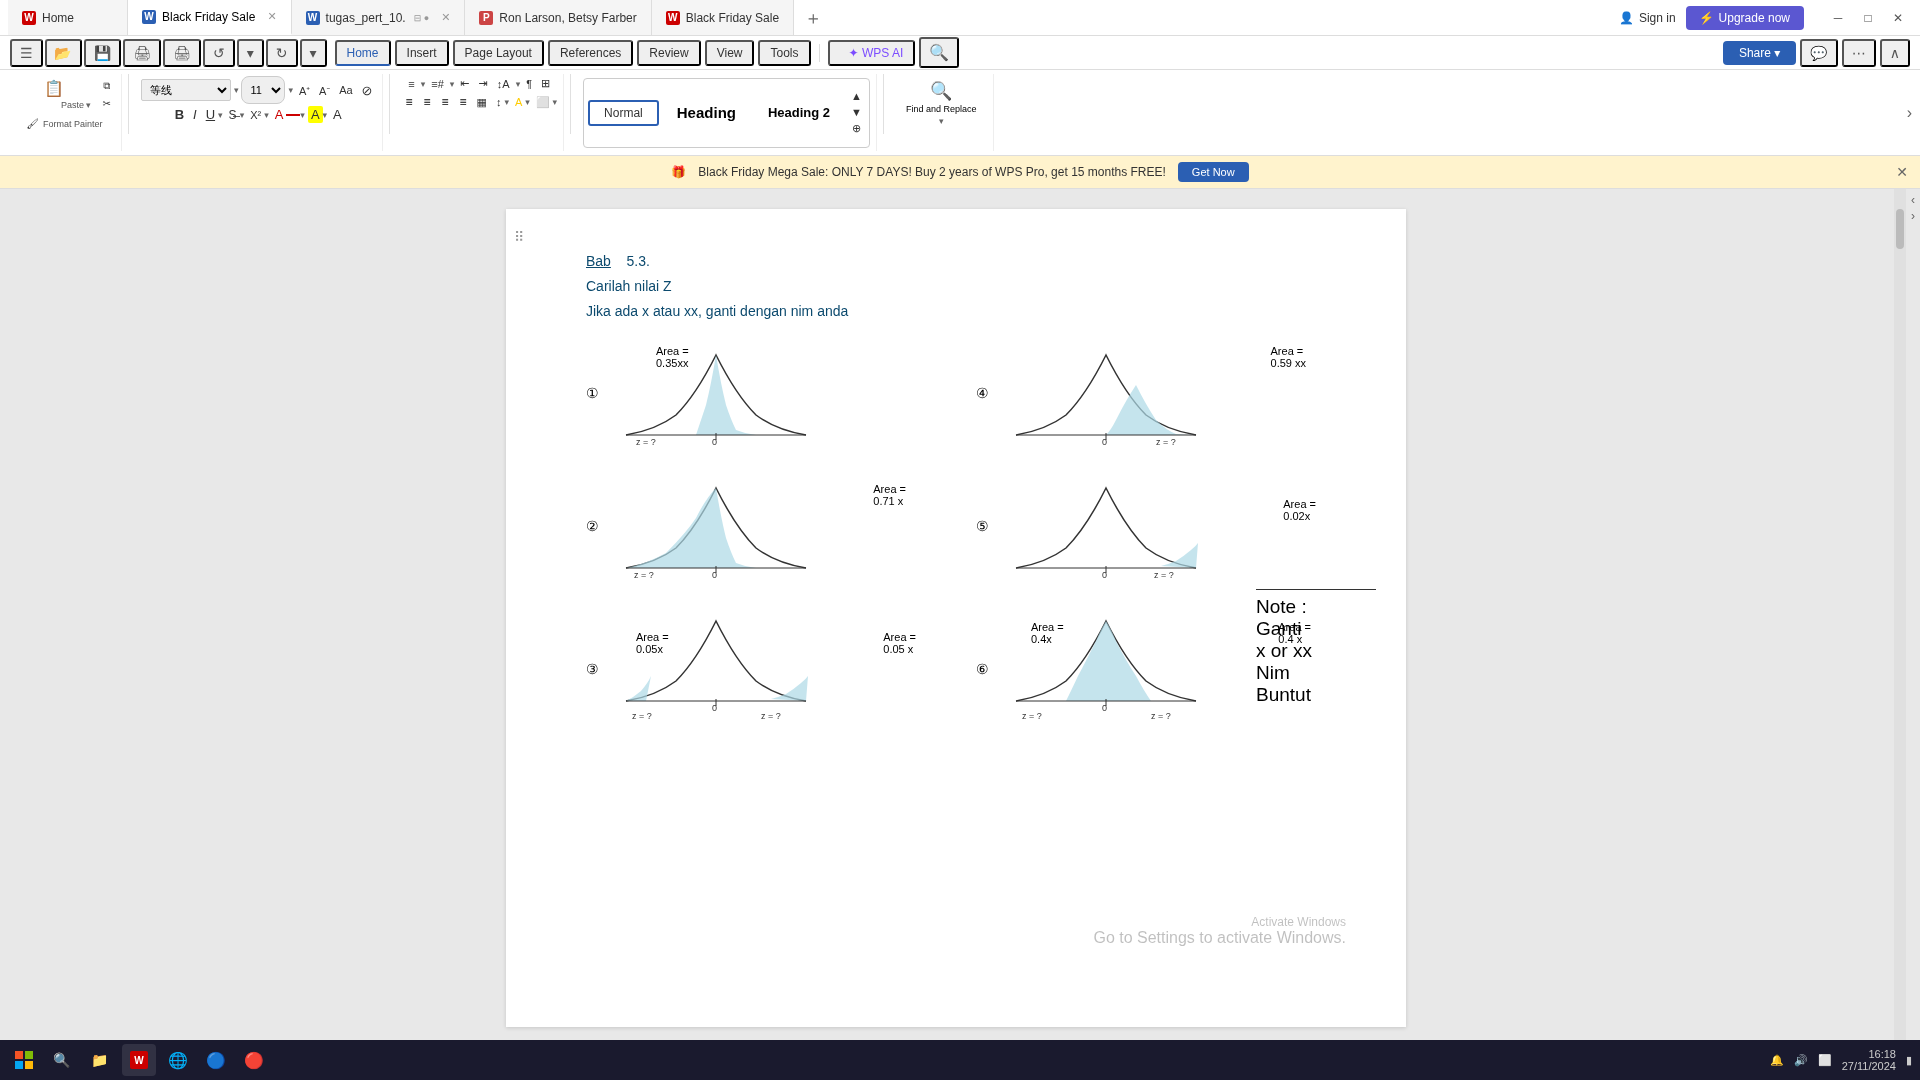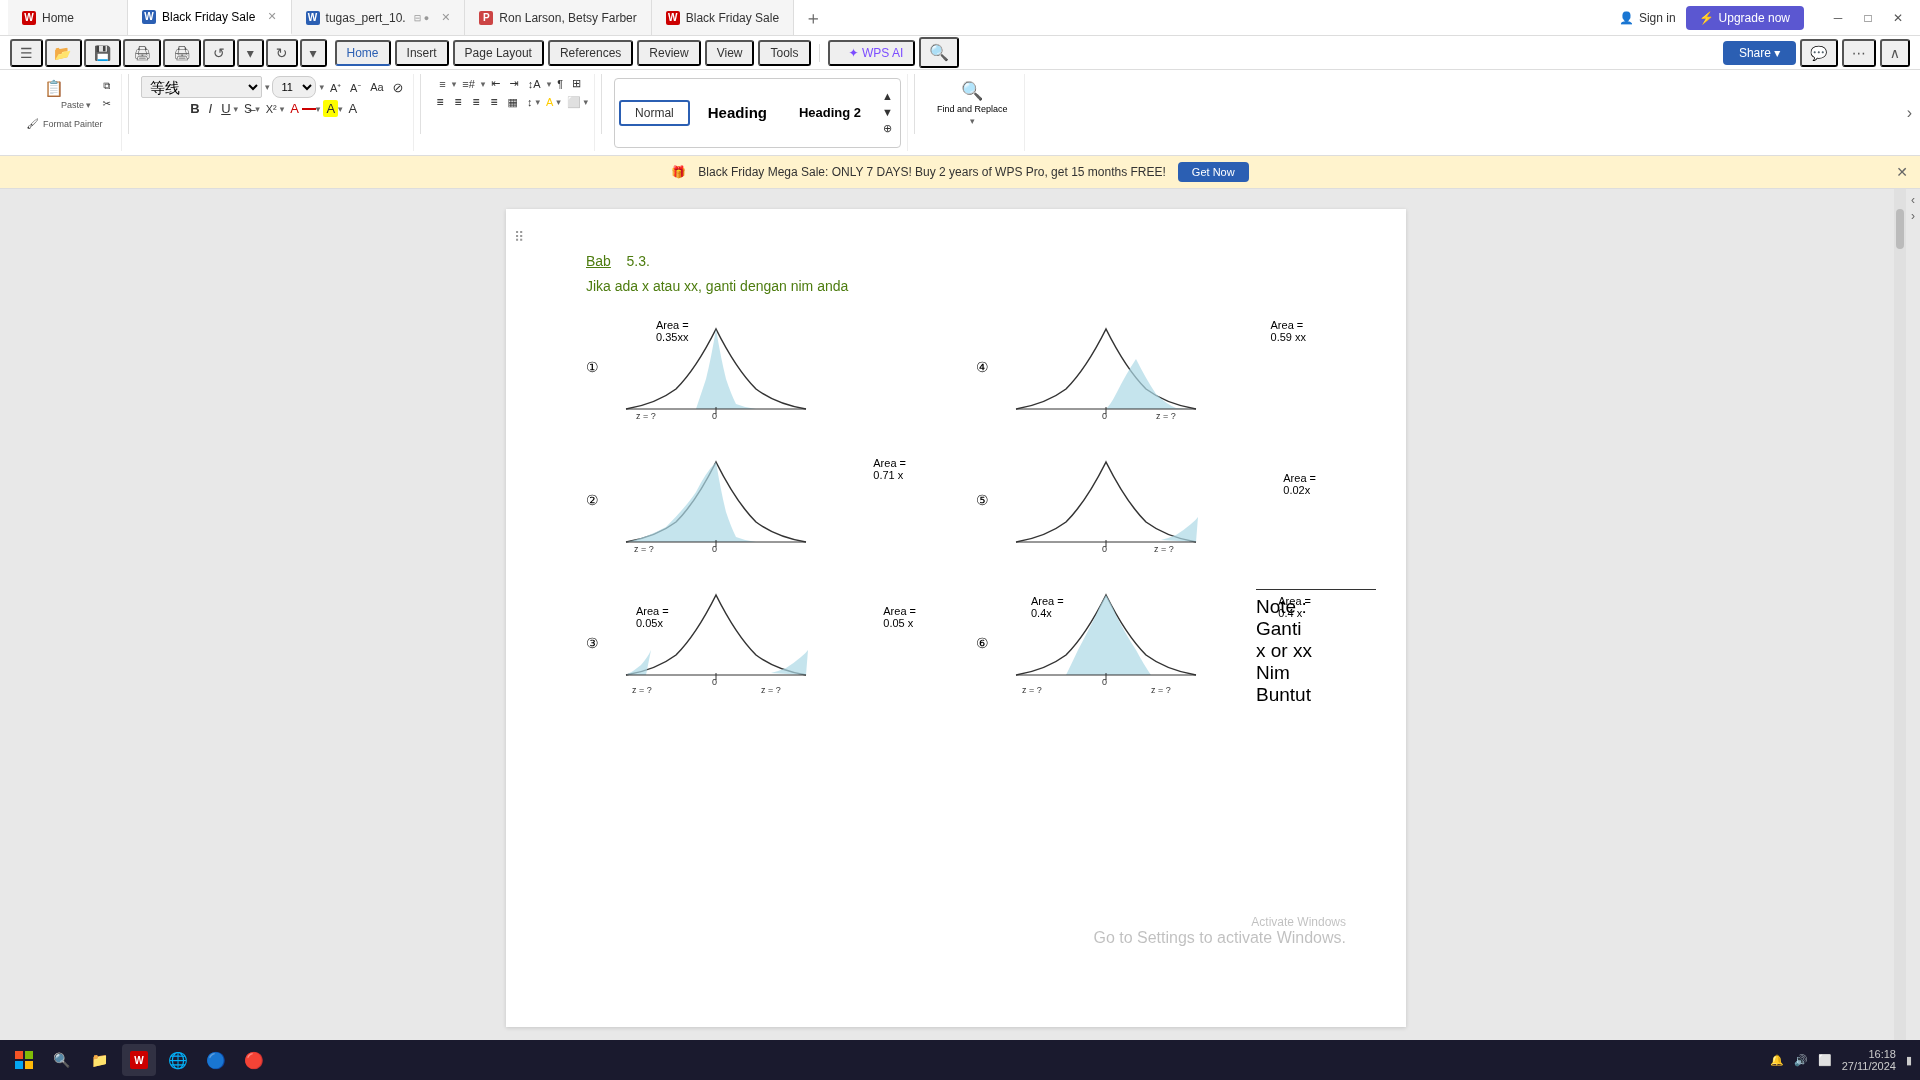--- a/index.html
+++ b/index.html
@@ -47,22 +47,22 @@
     }
     .ribbon-group { display: flex; flex-direction: column; align-items: center; padding: 2px 6px; border-right: 1px solid #eee; gap: 2px; min-width: 60px; }
     .ribbon-group:last-child { border-right: none; }
     .ribbon-row { display: flex; align-items: center; gap: 3px; }
     .ribbon-btn { display: flex; flex-direction: column; align-items: center; justify-content: center; padding: 3px 5px; cursor: pointer; border-radius: 3px; font-size: 10px; color: #333; min-width: 36px; text-align: center; gap: 2px; }
     .ribbon-btn .icon { font-size: 16px; }
     .ribbon-btn .label { font-size: 9px; color: #555; white-space: nowrap; }
     .small-btn { padding: 1px 3px; cursor: pointer; font-size: 11px; border: none; background: transparent; color: #333; border-radius: 2px; }
 
     
-    .font-name-box { width: 121px; height: 22px; border: 1px solid #ccc; padding: 0 4px; font-size: 15px; border-radius: 2px; }
-    .font-size-box { width: 44px; height: 22px; border: 1px solid #ccc; padding: 0 4px; font-size: 11px; border-radius: 8px; }
+    .font-name-box { width: 90px; height: 22px; border: 1px solid #ccc; padding: 0 4px; font-size: 11px; border-radius: 2px; }
+    .font-size-box { width: 44px; height: 28px; border: 1px solid #ccc; padding: 0 4px; font-size: 11px; border-radius: 8px; }
     .dropdown-arrow { font-size: 9px; color: #666; cursor: pointer; }
     .style-btn { padding: 4px 14px; cursor: pointer; border-radius: 3px; font-size: 12px; }
     .style-btn.normal { background: #fff; border: 2px solid #2b5fb3; color: #333; }
     .style-btn.heading1 { font-weight: bold; font-size: 15px; }
     .style-btn.heading2 { font-weight: bold; font-size: 13px; }
 
     
     .find-replace-btn { display: flex; flex-direction: column; align-items: center; justify-content: center; cursor: pointer; padding: 4px 10px; min-width: 60px; gap: 2px; }
     .find-replace-btn .icon { font-size: 18px; }
     .find-replace-btn .label { font-size: 9px; white-space: nowrap; }
@@ -75,21 +75,21 @@
     }
     .promo-bar .get-now { background: #2b5fb3; color: #fff; border: none; padding: 4px 14px; border-radius: 4px; font-size: 11px; cursor: pointer; }
     .promo-close { position: absolute; right: 12px; cursor: pointer; color: #666; font-size: 14px; }
 
     
     .content-area { display: flex; background: #e8e8e8; height: calc(1080px - 36px - 34px - 86px - 34px - 32px); }
     .ruler-left { width: 18px; background: #e8e8e8; }
     .document-wrapper { flex: 1; overflow: auto; display: flex; justify-content: center; padding: 20px; position: relative; }
     .document { background: #fff; width: 900px; min-height: 700px; padding: 40px 80px; position: relative; box-shadow: 0 1px 4px rgba(0,0,0,0.15); }
     .doc-drag-handle { position: absolute; left: 8px; top: 20px; color: #999; font-size: 14px; cursor: move; }
-    .doc-text { font-size: 14px; color: #4d7c0f; line-height: 1.8; }
+    .doc-text { font-size: 14px; color: #0c4a6e; line-height: 1.8; }
     .doc-text .underline { text-decoration: underline; }
 
     
     .scrollbar-right { width: 12px; background: #e0e0e0; display: flex; flex-direction: column; align-items: center; }
     .scrollbar-thumb { width: 8px; height: 40px; background: #bbb; border-radius: 4px; margin-top: 20px; }
 
     
     .status-bar {
       display: flex; align-items: center; background: #f5f5f5; border-top: 1px solid #ddd;
       height: 32px; padding: 0 12px; font-size: 11px; color: #555; gap: 16px;
@@ -364,20 +364,21 @@
 
   <div class="document-wrapper">
     <div class="document">
       <span class="doc-drag-handle">⠿</span>
 
       <div class="doc-text">
         <p>
           <span class="underline">Bab</span>
           &nbsp;&nbsp;&nbsp;<span>5.3.</span>
         </p>
+        <p>Carilah nilai  Z</p>
         <p>Jika  ada  x  atau  xx,  ganti  dengan  nim  anda</p>
       </div>
 
       <div style="display:grid; grid-template-columns:1fr 1fr; gap:30px 40px; margin-top:20px;">
 
         <div style="position:relative;">
           <span style="position:absolute;left:0;top:40px;font-size:14px;">①</span>
           <div style="margin-left:30px;position:relative;">
             <div style="font-size:11px;position:absolute;top:0;left:40px;">Area =<br>0.35xx</div>
             <svg width="200" height="100">

